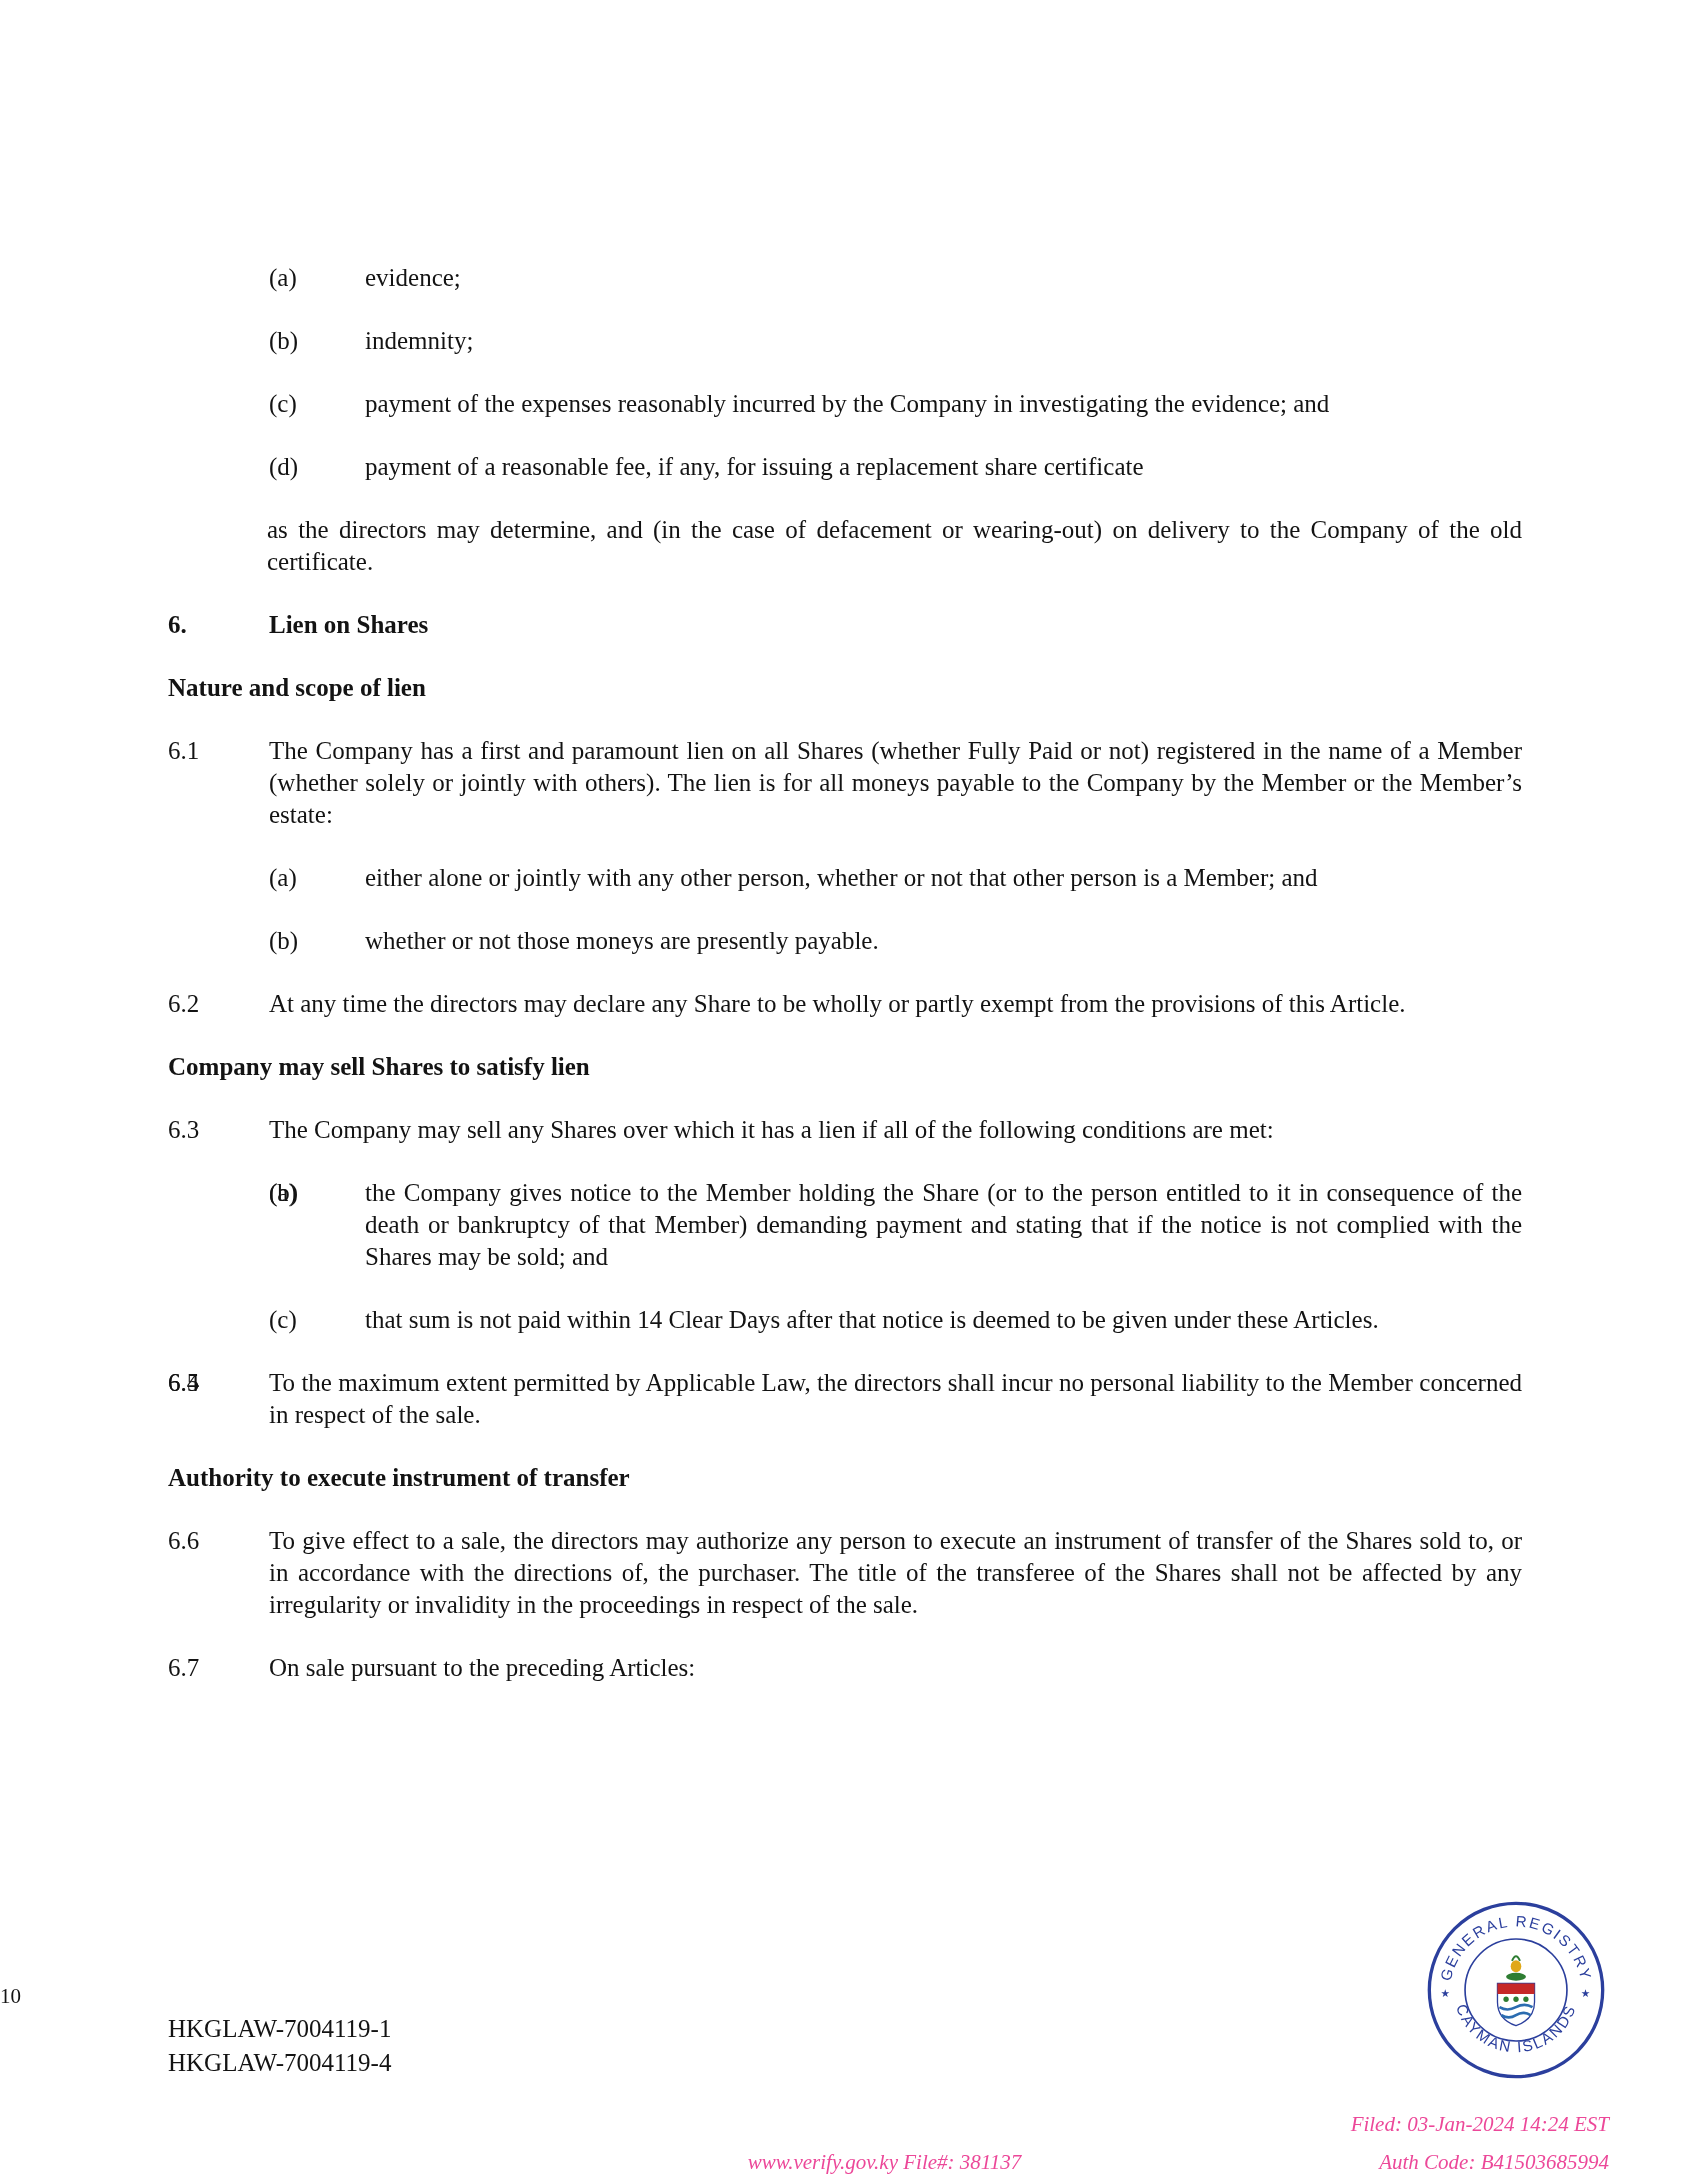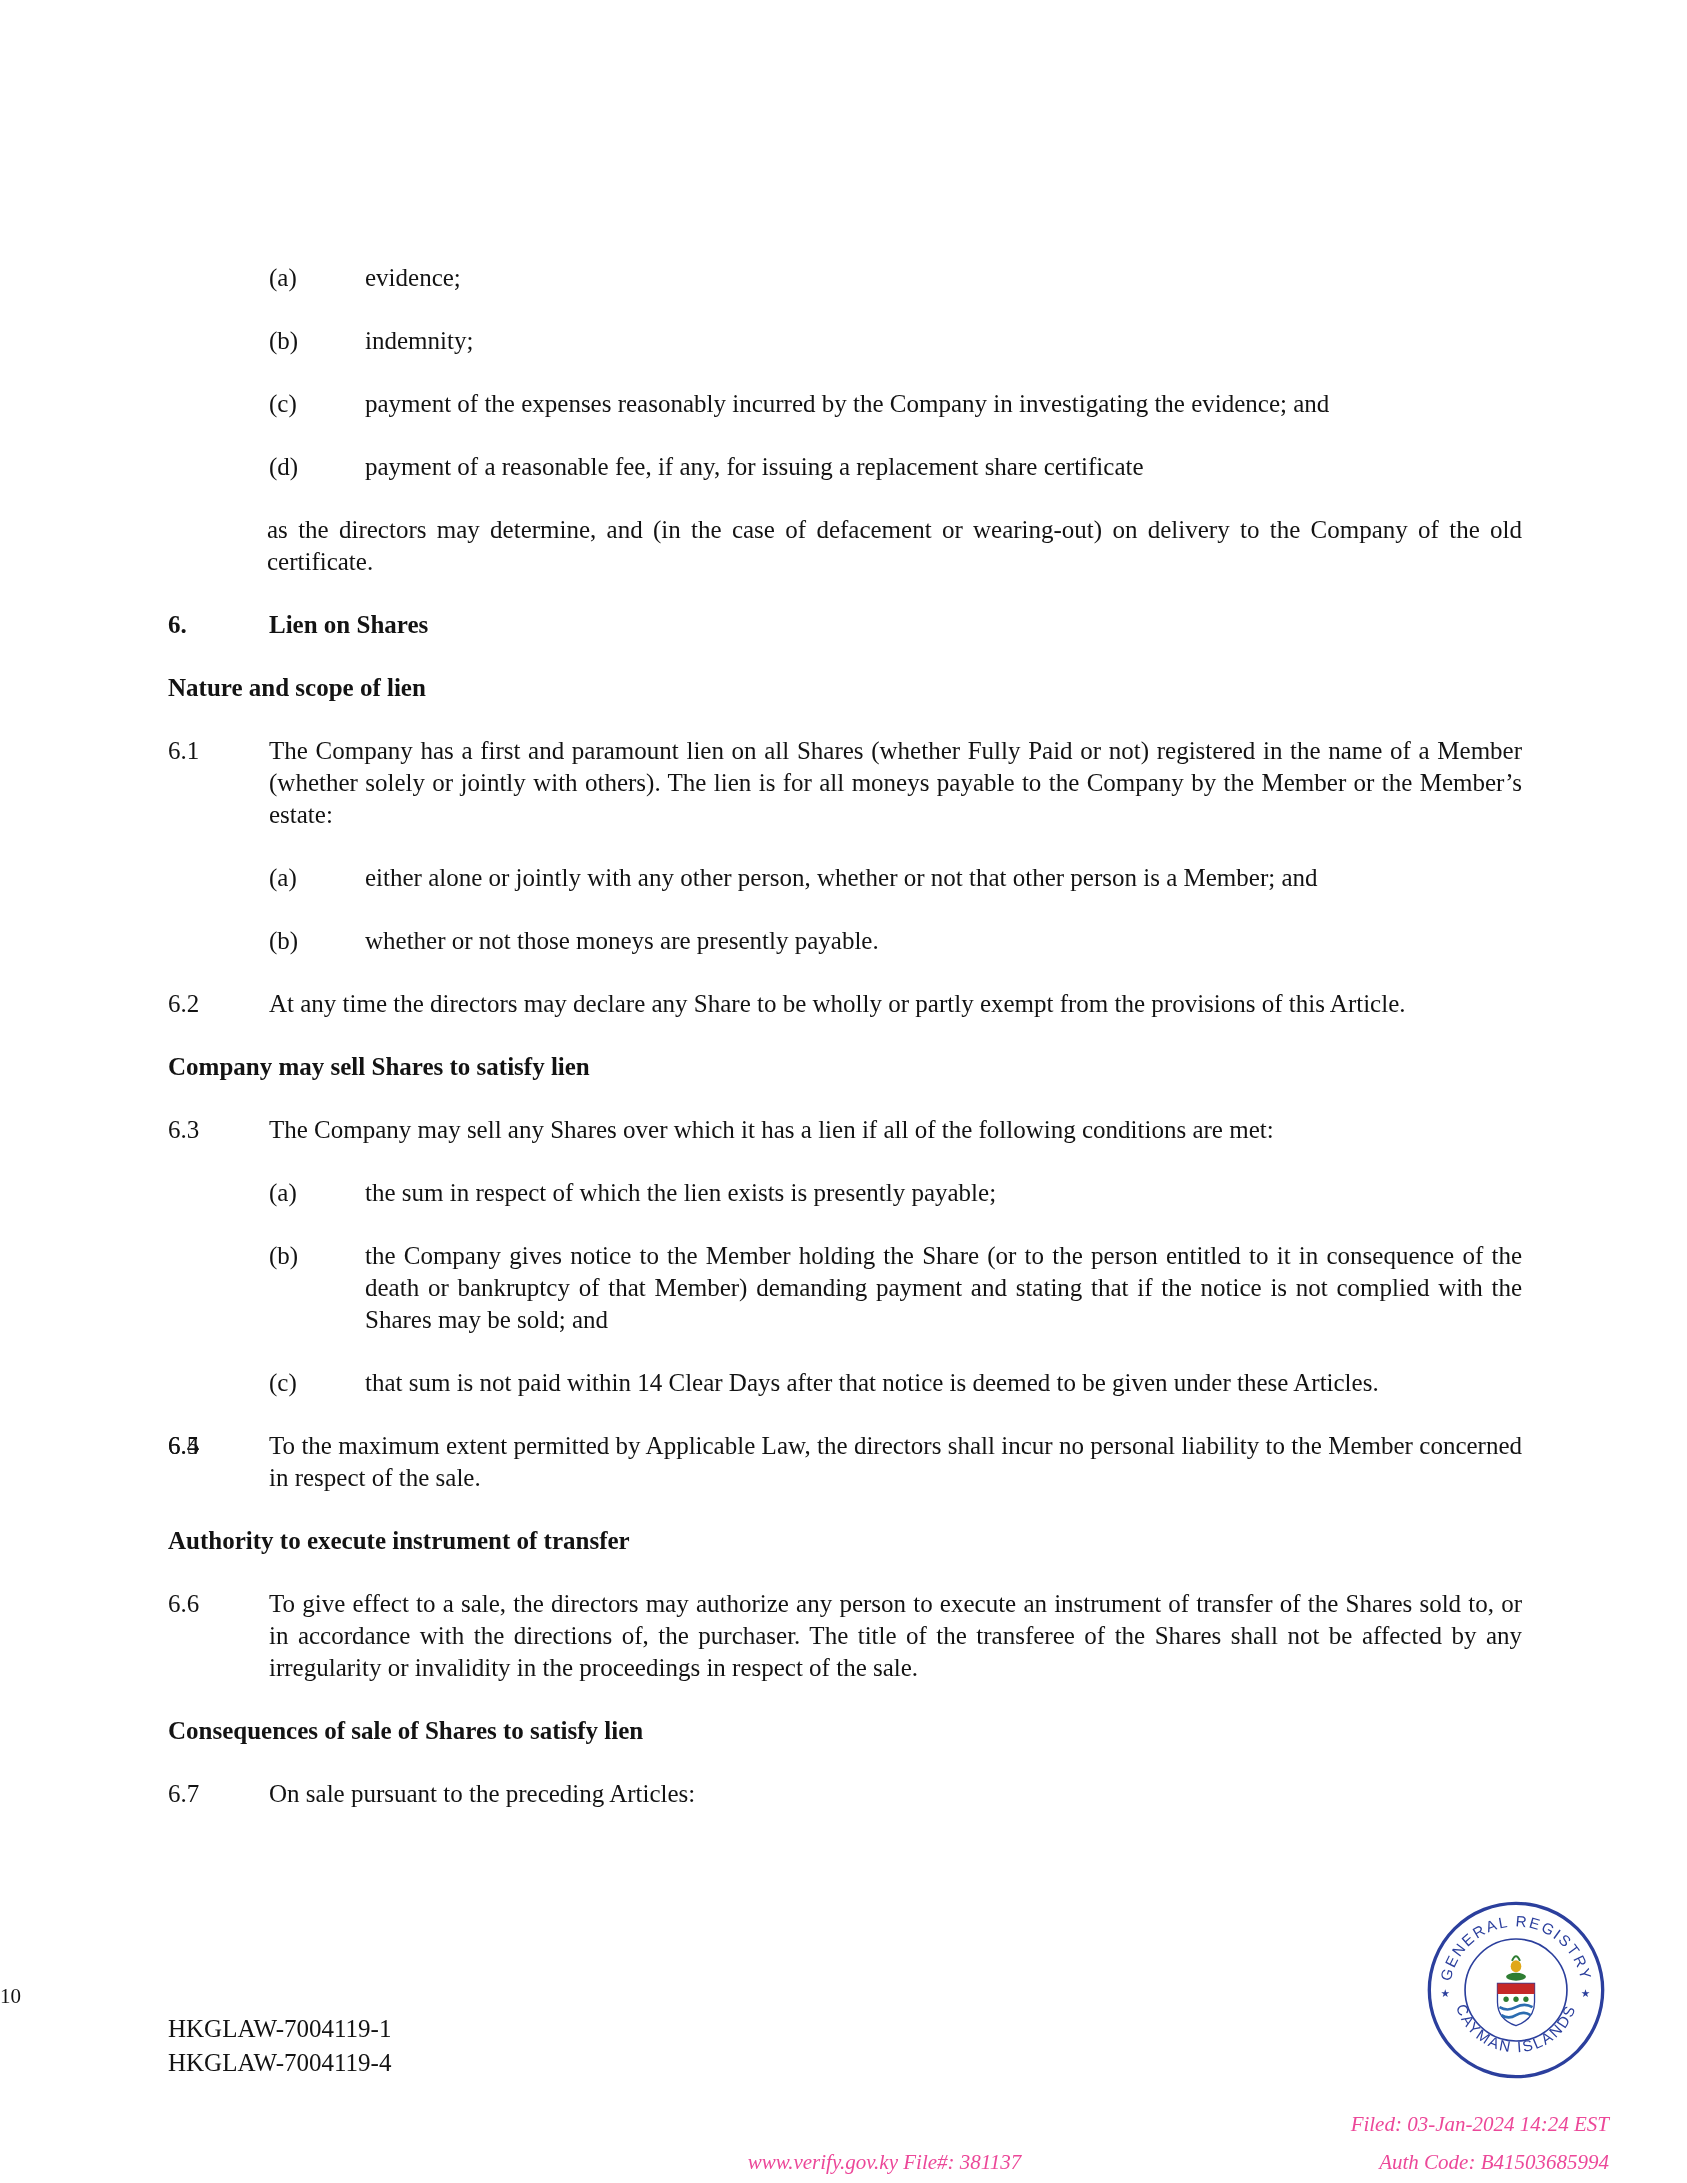--- a/index.html
+++ b/index.html
@@ -147,21 +147,20 @@
 
     <p class="heading block">Company may sell Shares to satisfy lien</p>
 
     <div class="numbered block">
       <span class="num">6.3</span>
       <span class="txt">The Company may sell any Shares over which it has a lien if all of the following conditions are met:</span>
     </div>
 
     <div class="sub block">
       <span class="lbl">(a)</span>
-      <span class="txt">the sum in respect of which the lien exists is presently payable;</span>
     </div>
     <div class="sub block">
       <span class="lbl">(b)</span>
       <span class="txt">the Company gives notice to the Member holding the Share (or to the person entitled to it in consequence of the death or bankruptcy of that Member) demanding payment and stating that if the notice is not complied with the Shares may be sold; and</span>
     </div>
     <div class="sub block">
       <span class="lbl">(c)</span>
       <span class="txt">that sum is not paid within 14 Clear Days after that notice is deemed to be given under these Articles.</span>
     </div>
 
@@ -174,21 +173,20 @@
       <span class="txt">To the maximum extent permitted by Applicable Law, the directors shall incur no personal liability to the Member concerned in respect of the sale.</span>
     </div>
 
     <p class="heading block">Authority to execute instrument of transfer</p>
 
     <div class="numbered block">
       <span class="num">6.6</span>
       <span class="txt">To give effect to a sale, the directors may authorize any person to execute an instrument of transfer of the Shares sold to, or in accordance with the directions of, the purchaser.  The title of the transferee of the Shares shall not be affected by any irregularity or invalidity in the proceedings in respect of the sale.</span>
     </div>
 
-    <p class="heading block">Consequences of sale of Shares to satisfy lien</p>
 
     <div class="numbered block">
       <span class="num">6.7</span>
       <span class="txt">On sale pursuant to the preceding Articles:</span>
     </div>
 
   </main>
 
   <div class="page-number">10</div>
 

